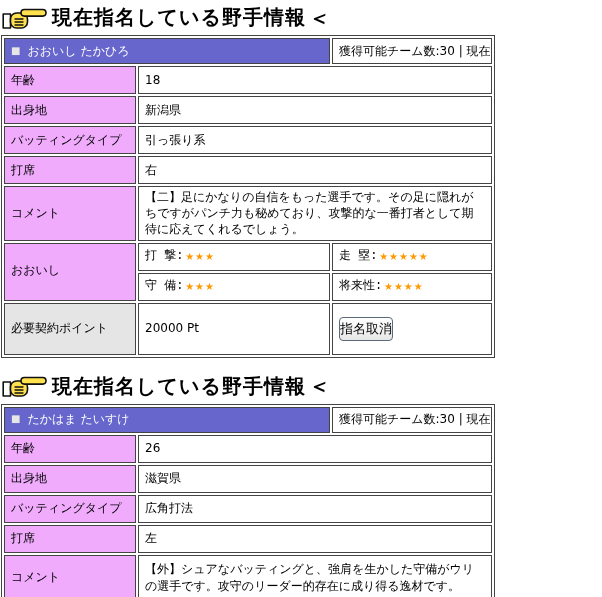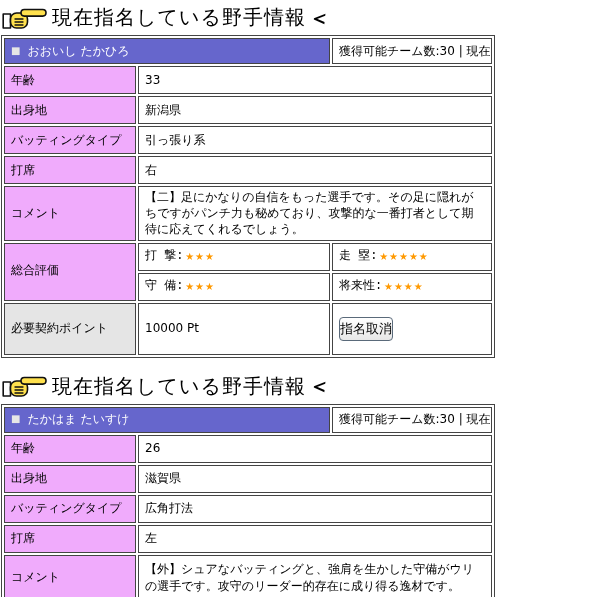--- a/index.html
+++ b/index.html
@@ -5,21 +5,21 @@
   html,body{margin:0;padding:0;background:#fff;}
   body{
     width:602px;
     font-family:"DejaVu Sans","Liberation Sans",sans-serif;
     color:#000;
     padding-top:2px;
   }
   .section{margin-bottom:13px;}
   .title-bar{display:flex;align-items:center;height:31px;margin:0 0 2px 2px;}
   .hand-icon{display:inline-block;width:46px;height:28px;}
-  .title-text{font-size:20px;font-weight:normal;letter-spacing:1px;margin-left:4px;white-space:nowrap;}
+  .title-text{font-size:20px;font-weight:bold;letter-spacing:1px;margin-left:4px;white-space:nowrap;}
   .title-suffix{font-size:21px;font-weight:bold;margin-left:3px;transform:skewX(-6deg);}
 
   table.player{
     border-collapse:separate;
     border-spacing:2px;
     border:1px solid #444;
     background:#fff;
     width:494px;
     margin-left:1px;
     table-layout:fixed;
@@ -81,50 +81,50 @@
         <col class="c2">
         <col class="c3">
       </colgroup>
     <tbody>
       <tr>
         <td class="name-cell" colspan="2"><span class="bullet">■</span><span>おおいし たかひろ</span></td>
         <td class="counts-cell">獲得可能チーム数:30 | 現在の指名チーム数:135</td>
       </tr>
       <tr>
         <td class="label-cell">年齢</td>
-        <td class="value-cell" colspan="2">33</td>
+        <td class="value-cell" colspan="2">18</td>
       </tr>
       <tr>
         <td class="label-cell">出身地</td>
         <td class="value-cell" colspan="2">新潟県</td>
       </tr>
       <tr>
         <td class="label-cell">バッティングタイプ</td>
         <td class="value-cell" colspan="2">引っ張り系</td>
       </tr>
       <tr>
         <td class="label-cell">打席</td>
         <td class="value-cell" colspan="2">右</td>
       </tr>
       <tr class="r-comment">
         <td class="label-cell">コメント</td>
         <td class="value-cell" colspan="2">【二】足にかなりの自信をもった選手です。その足に隠れがちですがパンチ力も秘めており、攻撃的な一番打者として期待に応えてくれるでしょう。</td>
       </tr>
       <tr class="r-star">
-        <td class="label-cell" rowspan="2">総合評価</td>
+        <td class="label-cell" rowspan="2">おおいし</td>
         <td class="value-cell"><span class="stat-label">打 撃:</span><span class="stars">★★★</span></td>
         <td class="value-cell"><span class="stat-label">走 塁:</span><span class="stars">★★★★★</span></td>
       </tr>
       <tr class="r-star">
         <td class="value-cell"><span class="stat-label">守 備:</span><span class="stars">★★★</span></td>
         <td class="value-cell"><span class="stat-label">将来性:</span><span class="stars">★★★★</span></td>
       </tr>
       <tr class="r-points">
         <td class="points-label-cell">必要契約ポイント</td>
-        <td class="value-cell">10000 Pt</td>
+        <td class="value-cell">20000 Pt</td>
         <td class="button-cell">
           <button class="cancel-btn">指名取消</button>
         </td>
       </tr>
     </tbody>
   </table>
 </div>
 
 <div class="section">
   <div class="title-bar">

